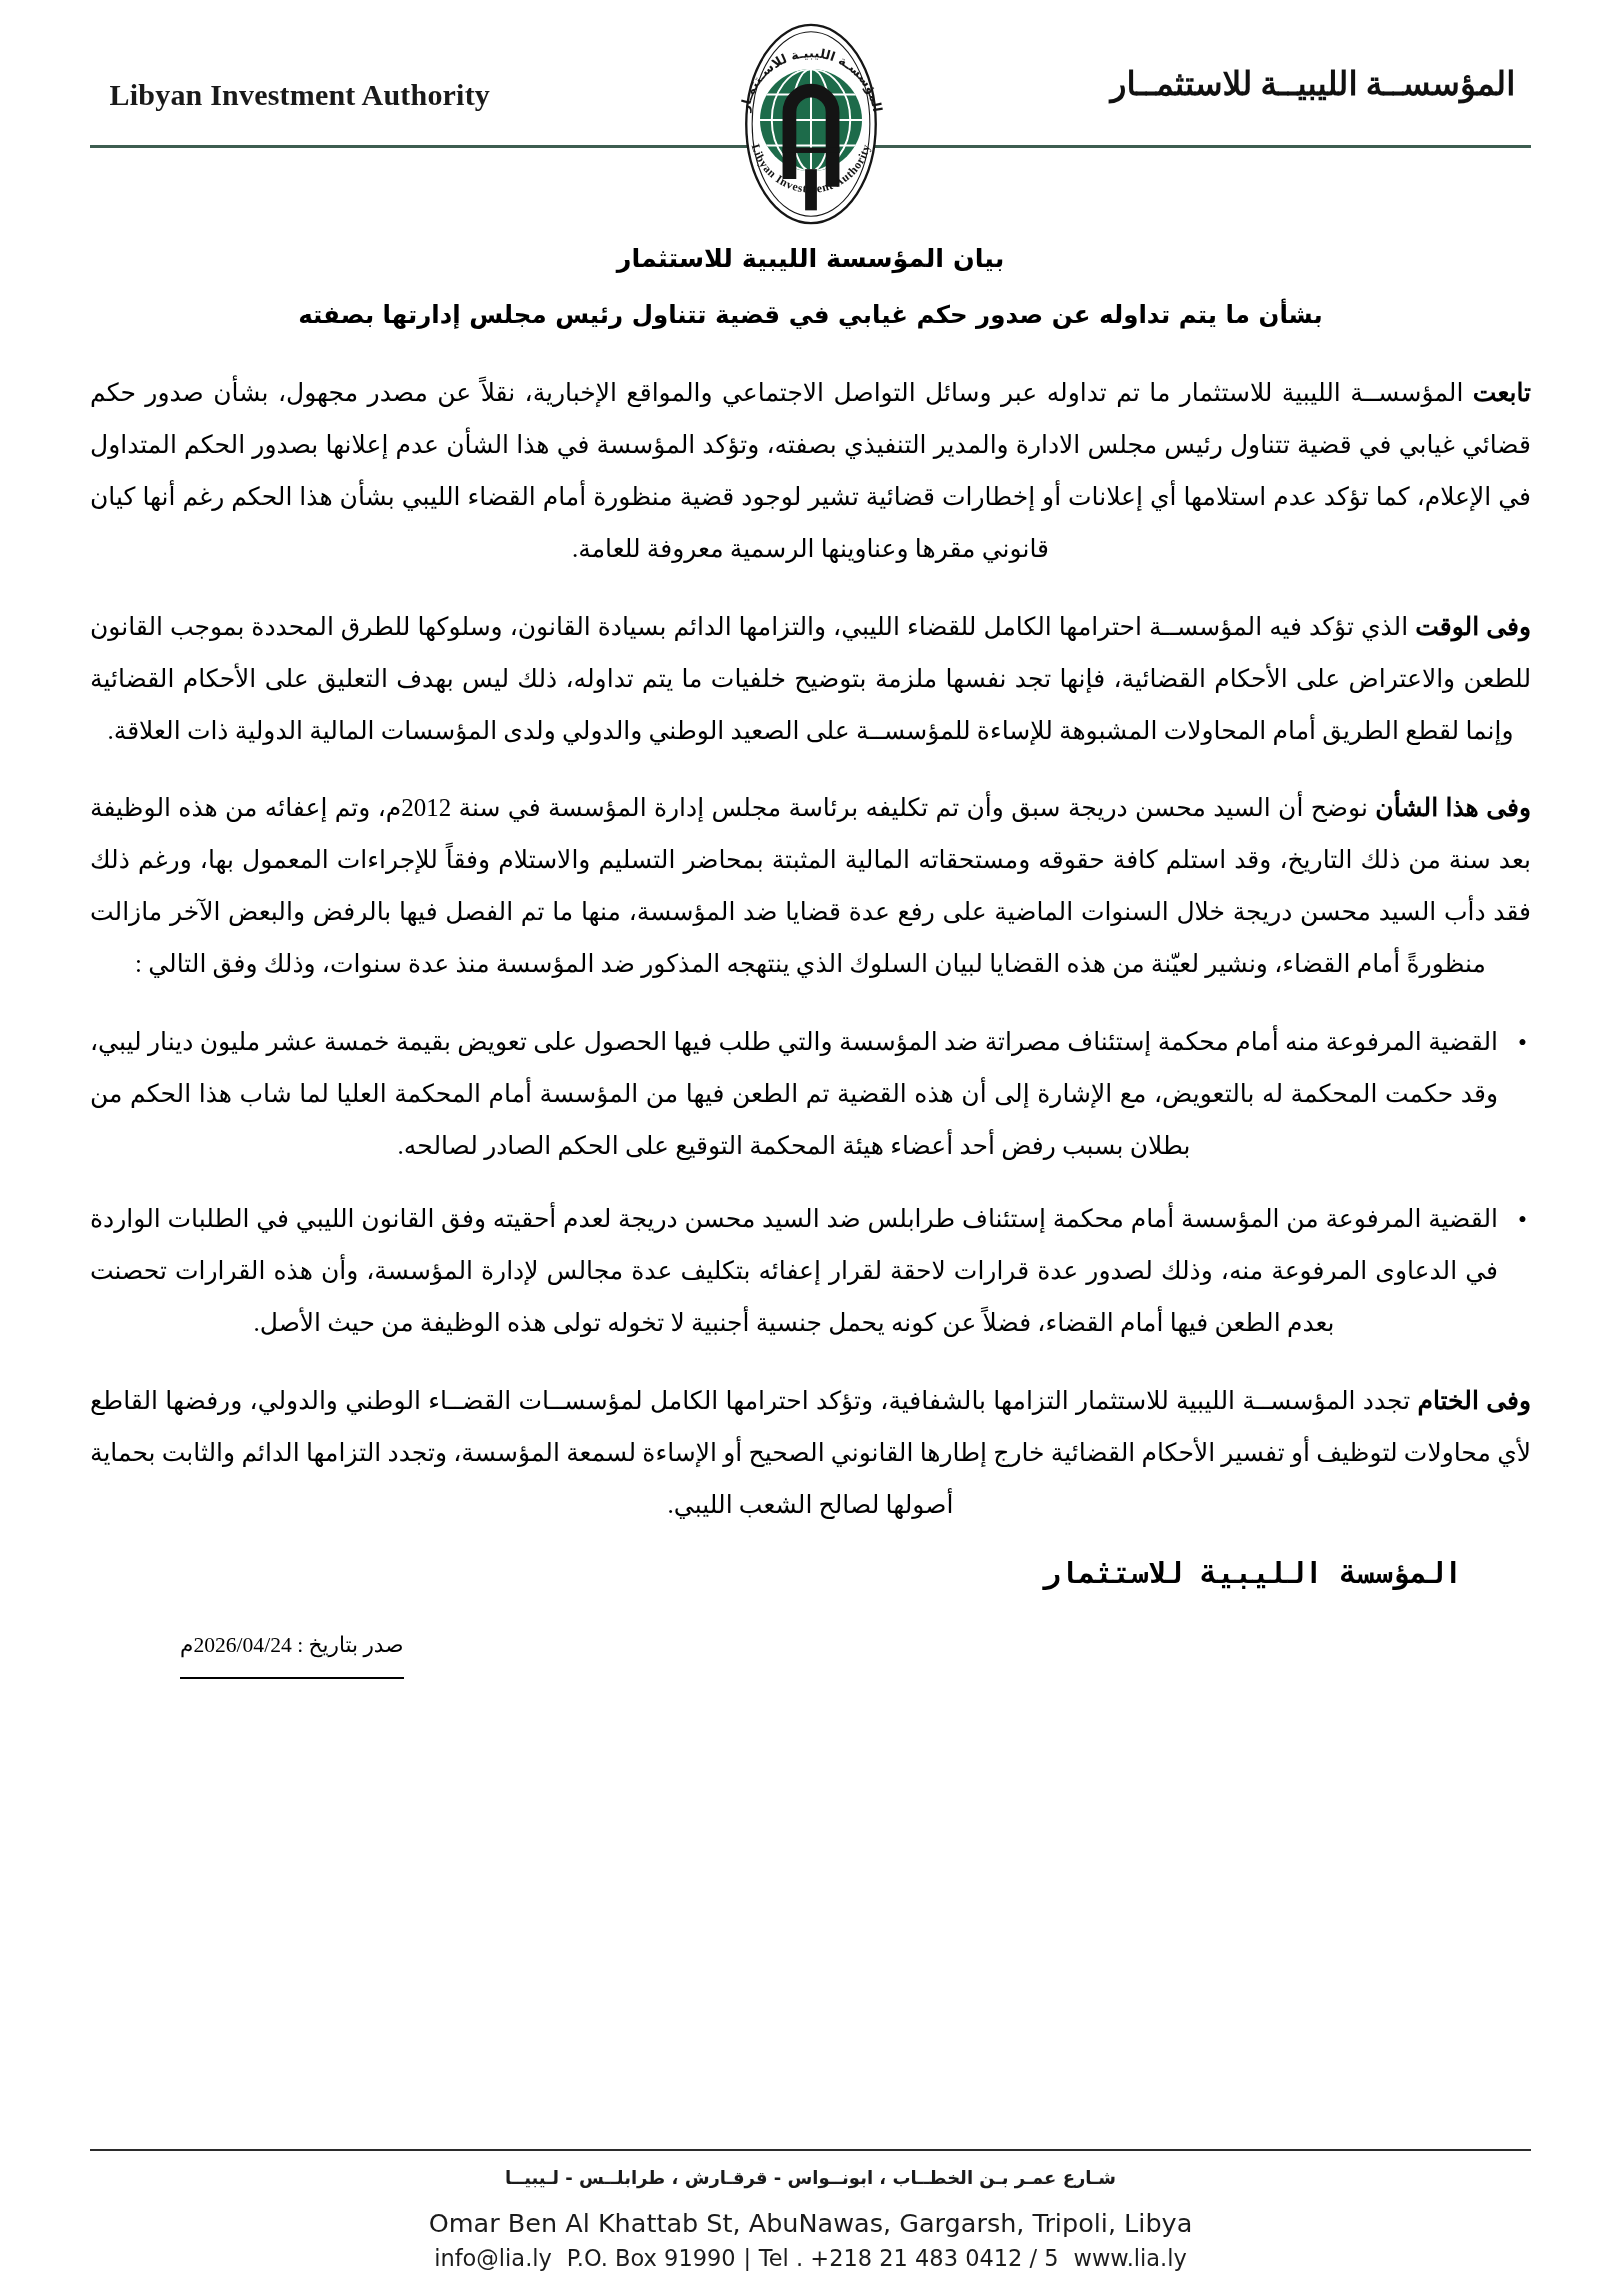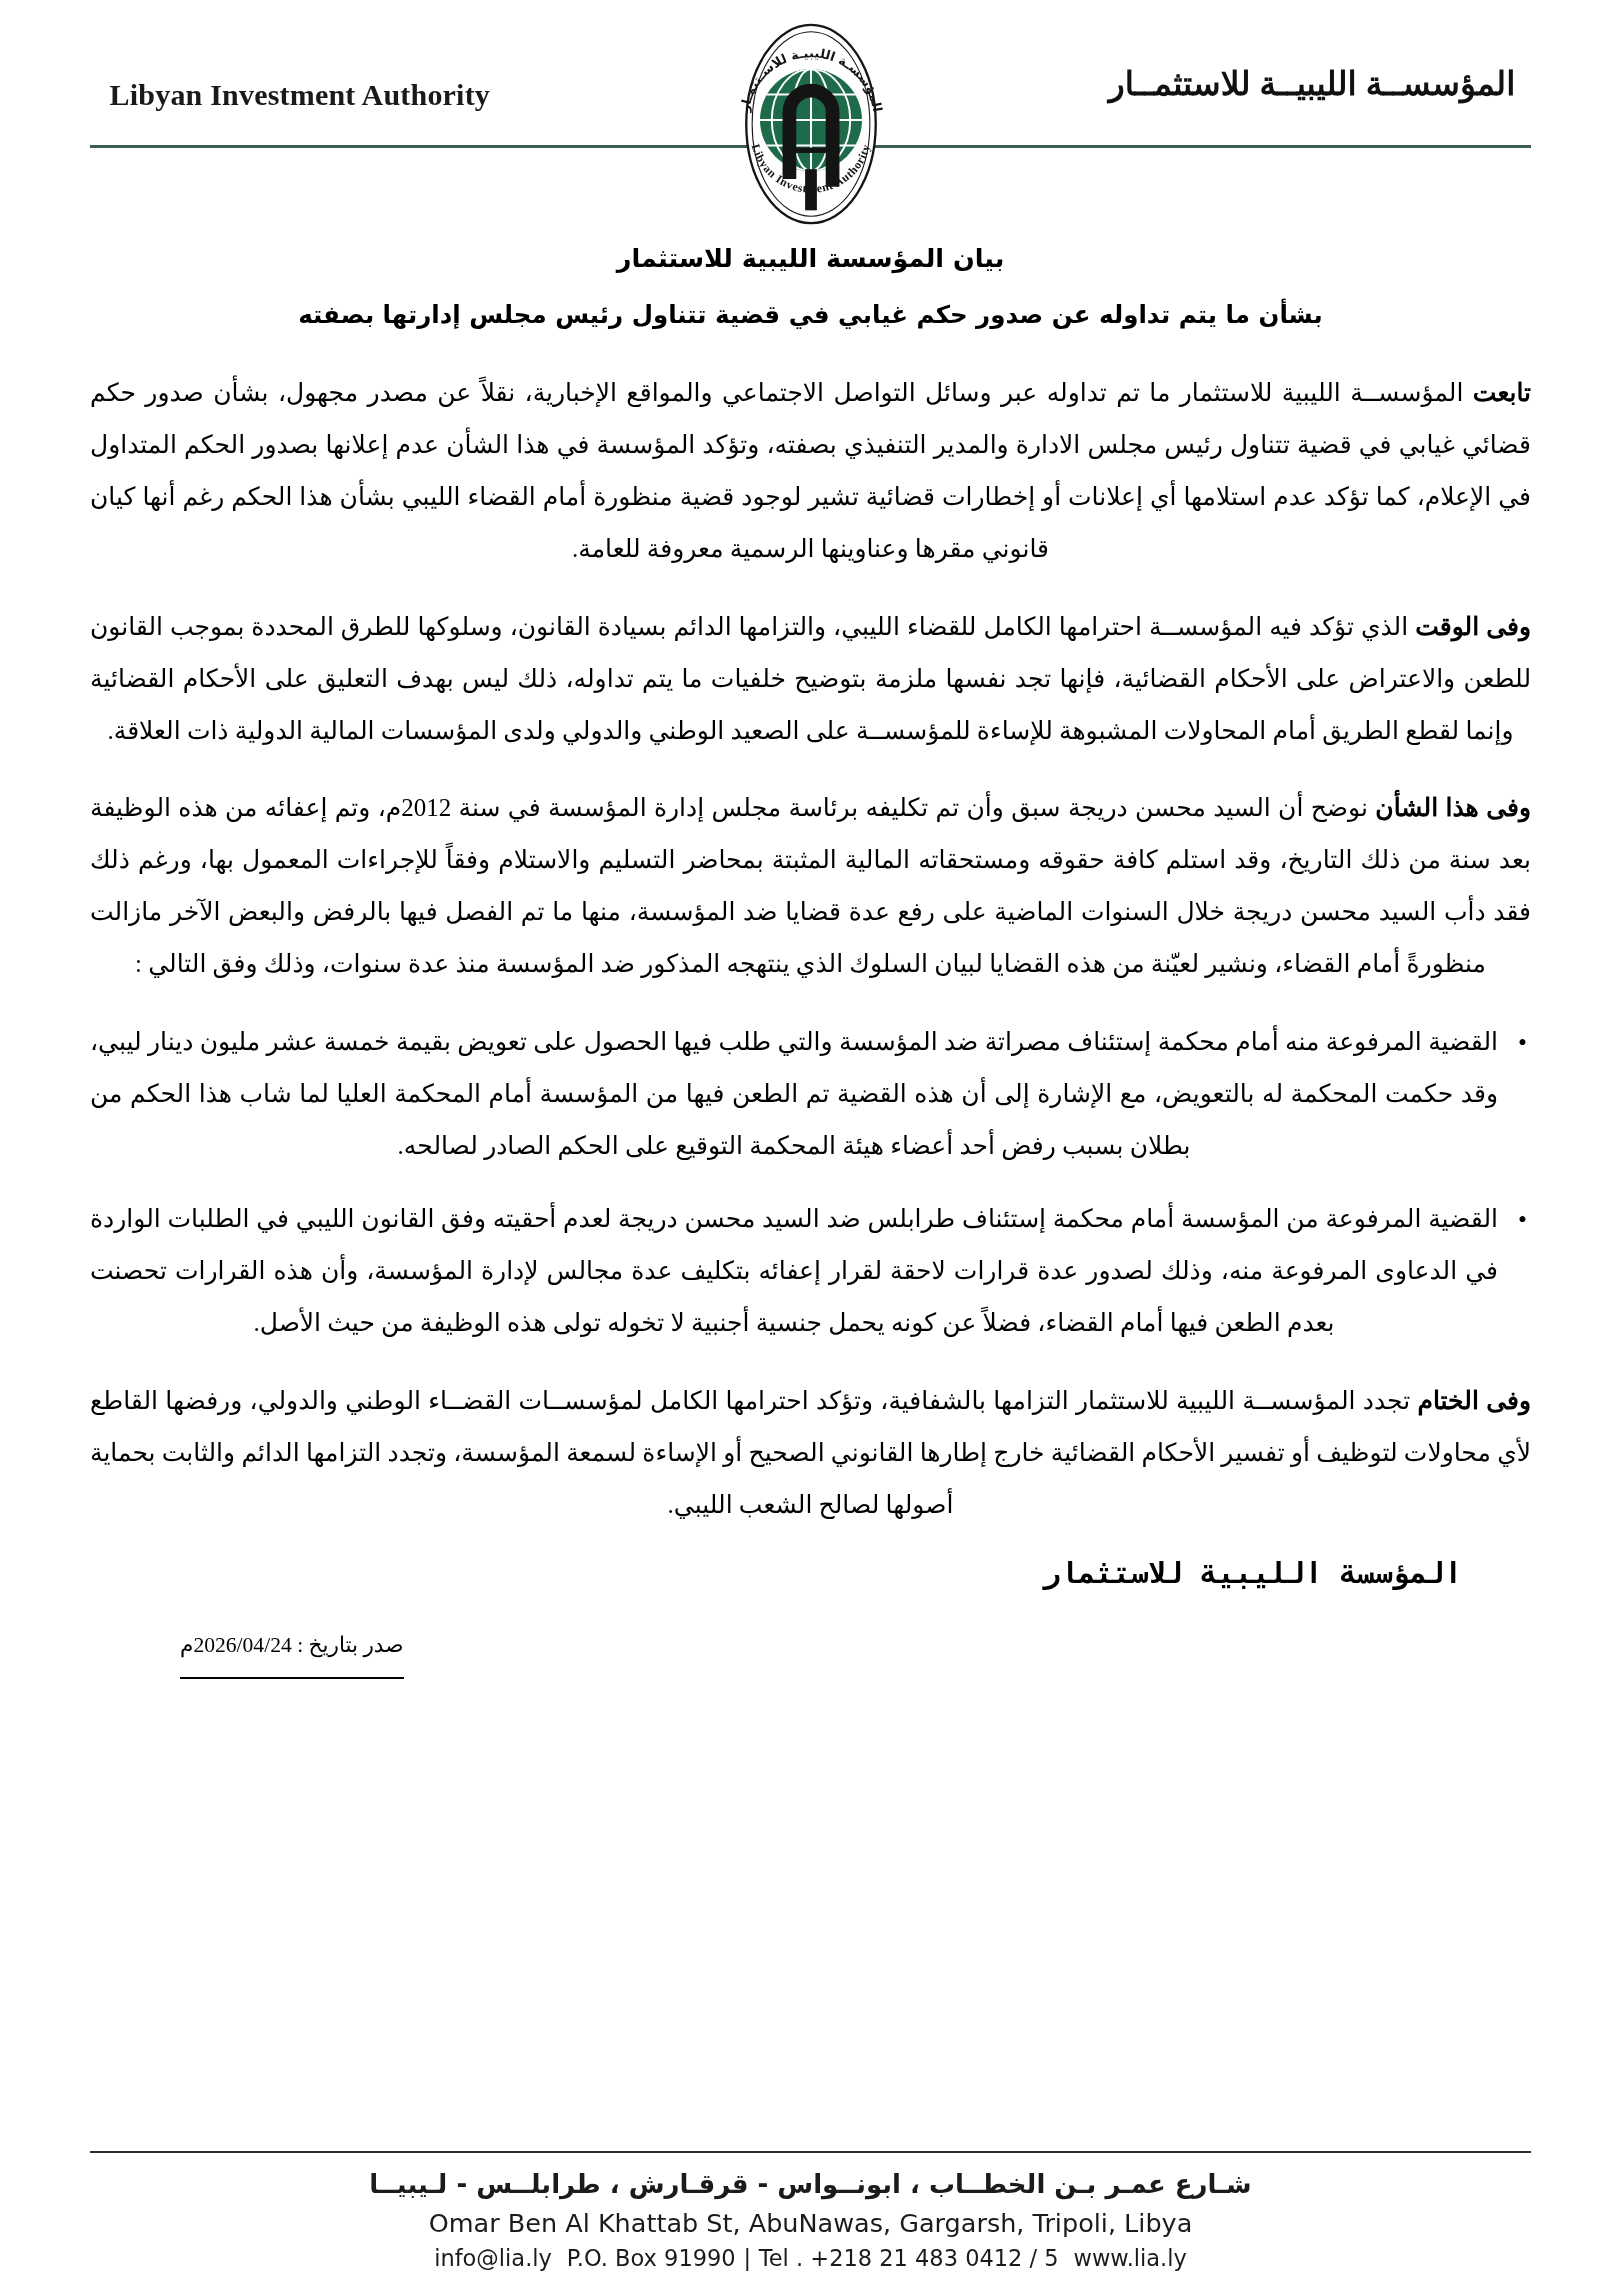--- a/index.html
+++ b/index.html
@@ -47,21 +47,21 @@
     font-size: 30px;
     letter-spacing: 0.2px;
     color: #1a1a1a;
     white-space: nowrap;
     direction: ltr;
   }
   .header-ar {
     position: absolute;
     right: 15.7px;
     top: 37px;
-    font-family: Liberation Sans, sans-serif;
+    font-family: Liberation Serif, serif;
     font-weight: bold;
     font-size: 33px;
     letter-spacing: 1px;
     color: #111111;
     white-space: nowrap;
     direction: rtl;
   }
   .logo {
     position: absolute;
     left: 50%;
@@ -168,24 +168,24 @@
     text-align: center;
   }
   .footer-rule {
     height: 2px;
     background: #2b2b2b;
     margin-bottom: 15.7px;
   }
   .footer-ar {
     font-family: "DejaVu Sans", "Liberation Sans", sans-serif;
     font-weight: bold;
-    font-size: 26px;
+    font-size: 18px;
     letter-spacing: 0.5px;
     color: #1b1b1b;
-    margin-bottom: 9px;
+    margin-bottom: 20px;
     direction: rtl;
   }
   .footer-en {
     font-family: "DejaVu Sans", "Liberation Sans", sans-serif;
     font-size: 25.5px;
     color: #1b1b1b;
     margin-bottom: 7.8px;
     direction: ltr;
   }
   .footer-contact {

